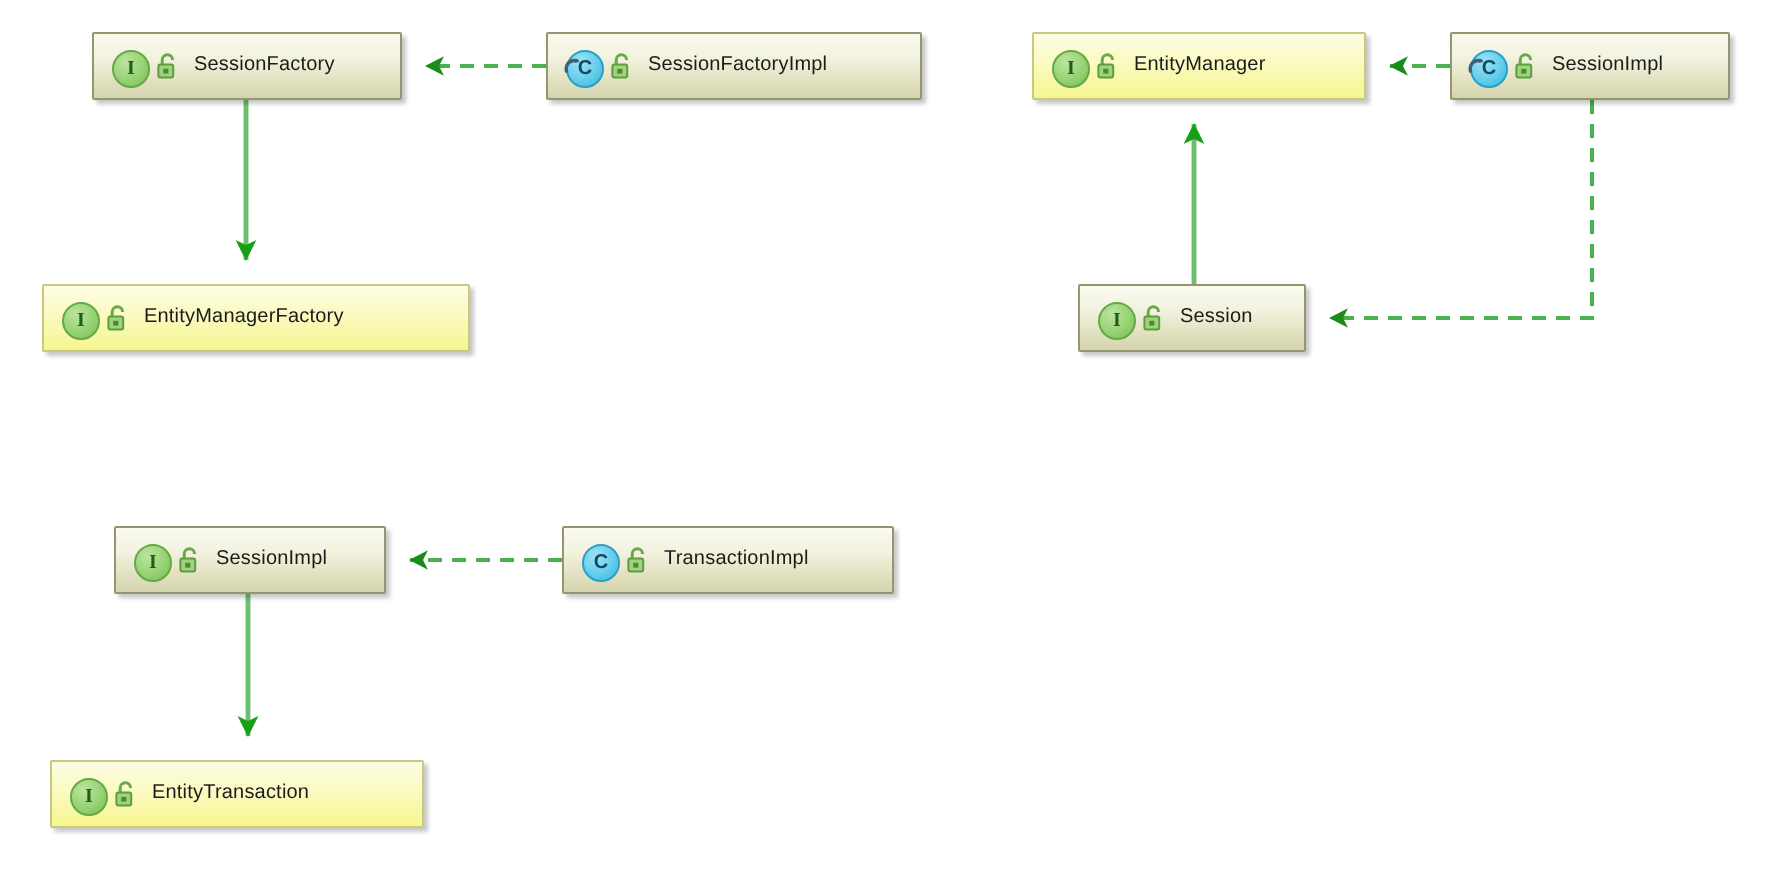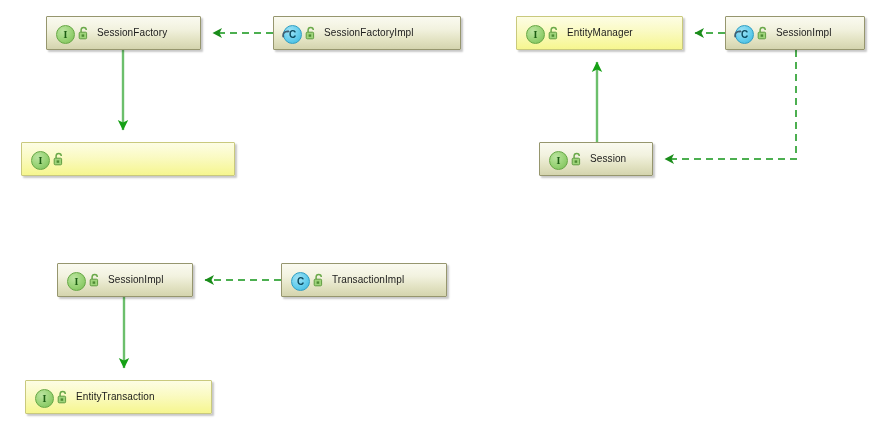--- a/index.html
+++ b/index.html
@@ -163,20 +163,21 @@
         <span class="ticon iface">
           <span class="disc">I</span>
         </span>
         <span class="gap"></span>
         <span class="lock">
 <svg viewBox="0 0 12 14" width="12" height="14" xmlns="http://www.w3.org/2000/svg">
   <path d="M3.1,6.2 V4.0 a2.6,2.6 0 0 1 5.2,0" fill="none" stroke="#6aa94a" stroke-width="1.5"></path>
   <rect x="1.2" y="6.2" width="7.4" height="6.6" rx="1" fill="#9ed47a" stroke="#5f9c40" stroke-width="1"></rect>
   <rect x="3.6" y="8.4" width="2.6" height="2.4" fill="#4e8a33"></rect>
 </svg></span>
+        <span class="label">EntityManagerFactory</span>
       </div>
       <div class="node yellow" style="left: 516px; top: 16px; width: 167px;">
         <span class="ticon iface">
           <span class="disc">I</span>
         </span>
         <span class="gap"></span>
         <span class="lock">
 <svg viewBox="0 0 12 14" width="12" height="14" xmlns="http://www.w3.org/2000/svg">
   <path d="M3.1,6.2 V4.0 a2.6,2.6 0 0 1 5.2,0" fill="none" stroke="#6aa94a" stroke-width="1.5"></path>
   <rect x="1.2" y="6.2" width="7.4" height="6.6" rx="1" fill="#9ed47a" stroke="#5f9c40" stroke-width="1"></rect>

